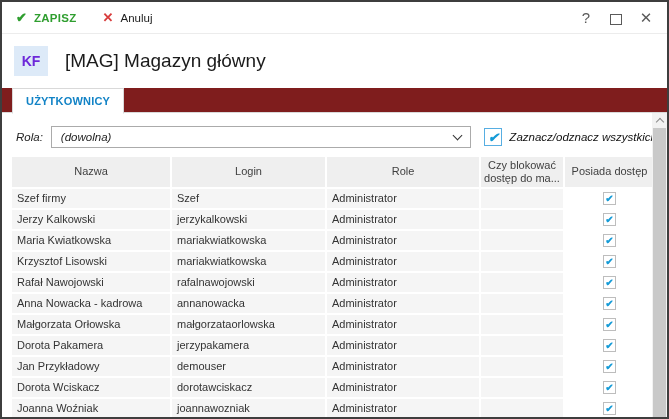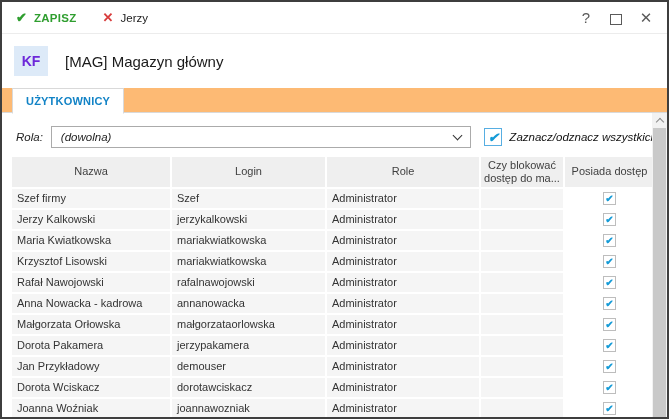--- a/index.html
+++ b/index.html
@@ -15,23 +15,23 @@
   .save-label{color:#2f9e2f;font-weight:700;letter-spacing:.3px;}
   .x-icon{color:#d83b3b;font-weight:700;font-size:13px;margin:0 7px 0 26px;line-height:1;}
   .cancel-label{color:#1c1c1c;}
   .spacer{flex:1;}
   .win-btn{color:#5a5a5a;font-size:15px;width:30px;text-align:center;line-height:31px;}
   .max-icon{display:inline-block;width:10px;height:9px;border:1.5px solid #5a5a5a;vertical-align:middle;}
   
   .hdr{display:flex;align-items:center;padding:12px 14px 12px 12px;height:30px;}
   .badge{width:34px;height:30px;background:#ddeaf8;color:#6d28d9;font-weight:700;font-size:14px;
          display:flex;align-items:center;justify-content:center;flex:0 0 auto;}
-  .title{font-size:15px;color:#1b1b1b;margin-left:17px;white-space:nowrap;}
-  
-  .tabstrip{height:24px;background:#fdba74;border-bottom:1px solid #d9d9d9;display:flex;padding-left:10px;}
+  .title{font-size:19px;color:#1b1b1b;margin-left:17px;white-space:nowrap;}
+  
+  .tabstrip{height:24px;background:#7f1d1d;border-bottom:1px solid #d9d9d9;display:flex;padding-left:10px;}
   .tab{background:#fff;border:1px solid #d9d9d9;border-bottom:1px solid #fff;height:24px;margin-bottom:-1px;
        box-sizing:content-box;display:flex;align-items:center;padding:0 13px;
        color:#1283c6;font-weight:700;font-size:11px;letter-spacing:.2px;}
   
   .filter-row{display:flex;align-items:center;margin:13px 10px 9px 14px;height:22px;font-style:italic;}
   .rola-label{font-size:11.5px;color:#222;margin-right:8px;}
   .select{width:424px;height:22px;border:1px solid #ababab;background:#fff;display:flex;align-items:center;
           justify-content:space-between;padding:0 9px;font-size:11.5px;color:#222;box-sizing:border-box;}
   .chev{width:6px;height:6px;border-right:1.6px solid #333;border-bottom:1.6px solid #333;
         transform:rotate(45deg);margin-top:-3px;}
@@ -64,21 +64,21 @@
 
 <div class="window">
 
   <div class="toolbar">
     <div class="tb-btn">
       <span class="check-icon">✔</span>
       <span class="save-label">ZAPISZ</span>
     </div>
     <div class="tb-btn">
       <span class="x-icon">✕</span>
-      <span class="cancel-label">Jerzy</span>
+      <span class="cancel-label">Anuluj</span>
     </div>
     <div class="spacer"></div>
     <div class="win-btn">?</div>
     <div class="win-btn"><span class="max-icon"></span></div>
     <div class="win-btn">✕</div>
   </div>
 
   <div class="hdr">
     <div class="badge">KF</div>
     <div class="title">[MAG] Magazyn główny</div>

